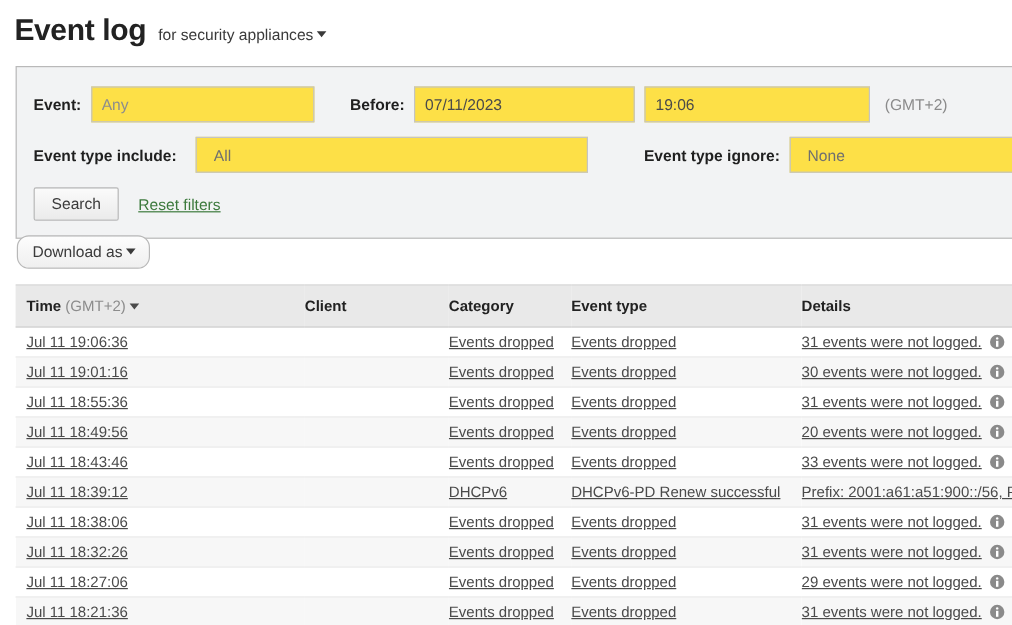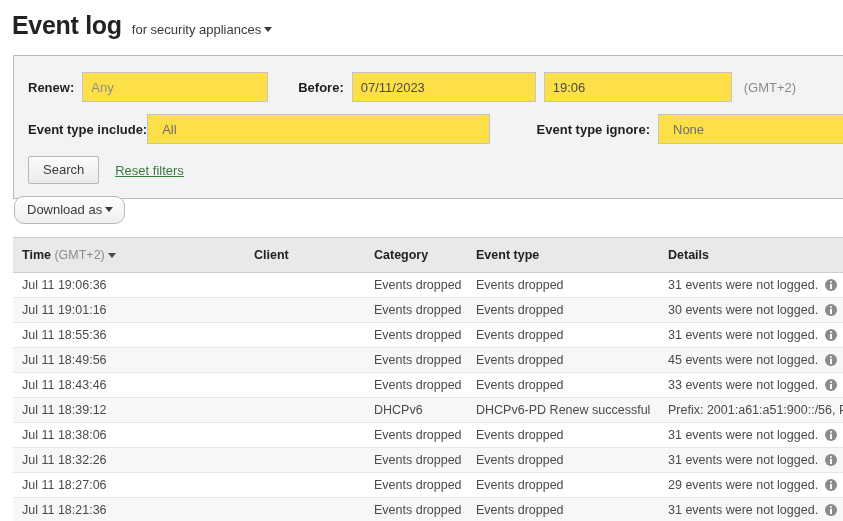--- a/index.html
+++ b/index.html
@@ -86,21 +86,21 @@
   .finput::placeholder { color: #8d8d8d; opacity: 1; }
   #client-input  { width: 186px; margin-left: 8px; }
   #before-date   { width: 184px; margin-left: 8px; }
   #before-time   { width: 188px; margin-left: 8px; }
   .tz {
     font-size: 13px;
     color: #8b8b8b;
     margin-left: 12px;
     white-space: nowrap;
   }
-  #etype-include { width: 355px; margin-left: 0; padding-left: 14px; color:#6f6f6f; }
+  #etype-include { width: 355px; margin-left: 16px; padding-left: 14px; color:#6f6f6f; }
   #etype-ignore  { width: 200px; margin-left: 8px; padding-left: 14px; color:#6f6f6f; }
   .spacer-ignore { margin-left: 47px; }
 
   .btn-row {
     display: flex;
     align-items: center;
     padding: 0 14px;
     height: 36px;
     margin-top: 2px;
   }
@@ -183,20 +183,21 @@
   }
   table.events tbody td {
     padding: 5px 0 5px 0;
     height: 14px;
     color: #4a4a4a;
     border-bottom: 1px solid #e7e7e7;
     vertical-align: middle;
     white-space: nowrap;
     overflow: hidden;
     text-overflow: clip;
+    text-decoration: underline;
   }
   table.events tbody tr:nth-child(even) td { background: #f7f7f7; }
   table.events tbody tr:nth-child(odd)  td { background: #ffffff; }
 
   
   .c-time     { width: 232px; padding-left: 9px !important; }
   .c-client   { width: 120px; }
   .c-category { width: 102px; }
   .c-etype    { width: 192px; }
   .c-details  { width: auto; }
@@ -241,21 +242,21 @@
 <body>
 
 <div class="page-head">
   <span class="page-title">Event log</span>
   <span class="page-scope"><span>for security appliances</span><span class="caret"></span></span>
 </div>
 
 <div class="filter-panel">
 
   <div class="filter-row">
-    <span class="flabel">Renew:</span>
+    <span class="flabel">Event:</span>
     <input id="client-input" class="finput" type="text" placeholder="Any" style="">
 
     <span class="flabel" style="margin-left:30px;">Before:</span>
     <input id="before-date" class="finput" type="text" style="color: rgb(74, 74, 74);" value="07/11/2023">
     <input id="before-time" class="finput" type="text" style="color: rgb(74, 74, 74);" value="19:06">
     <span class="tz">(GMT+2)</span>
   </div>
 
   <div class="filter-row">
     <span class="flabel">Event type include:</span>
@@ -325,21 +326,21 @@
             </div>
           </td>
         </tr>
         <tr>
           <td class="c-time">Jul 11 18:49:56</td>
           <td class="c-client"></td>
           <td class="c-category">Events dropped</td>
           <td class="c-etype">Events dropped</td>
           <td class="c-details">
             <div class="details-cell">
-              <span>45 events were not logged.</span>
+              <span>20 events were not logged.</span>
               <span class="info-icon"></span>
             </div>
           </td>
         </tr>
         <tr>
           <td class="c-time">Jul 11 18:43:46</td>
           <td class="c-client"></td>
           <td class="c-category">Events dropped</td>
           <td class="c-etype">Events dropped</td>
           <td class="c-details">

